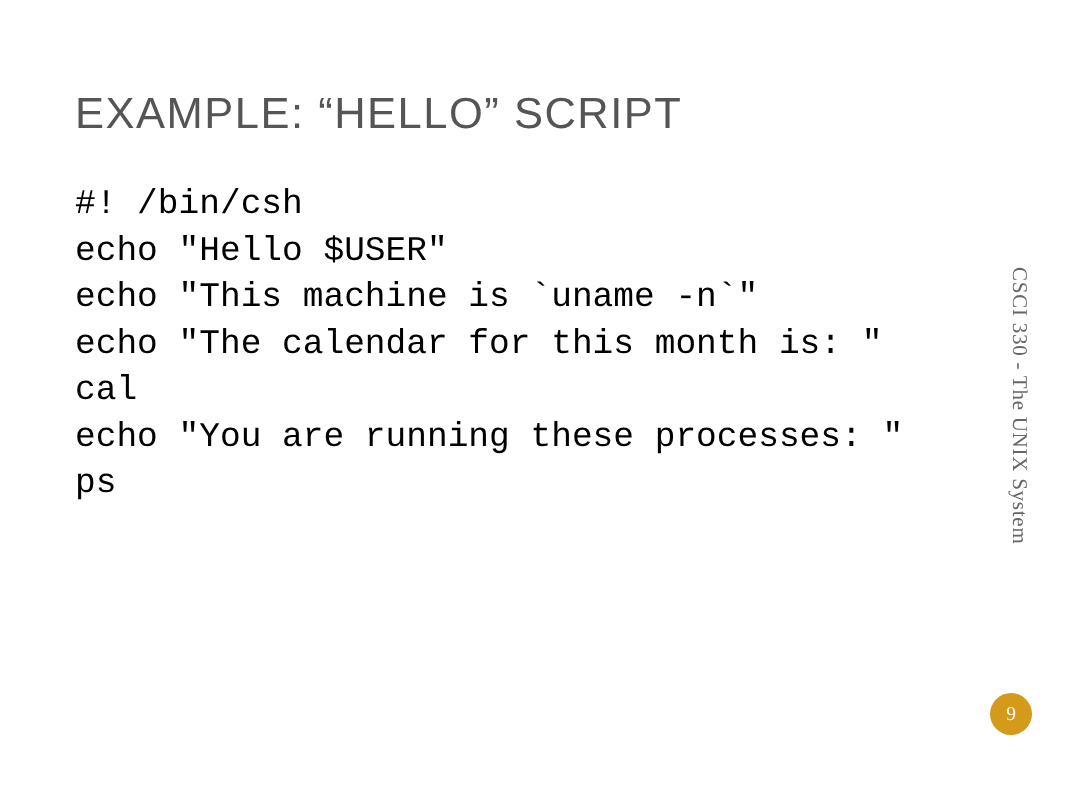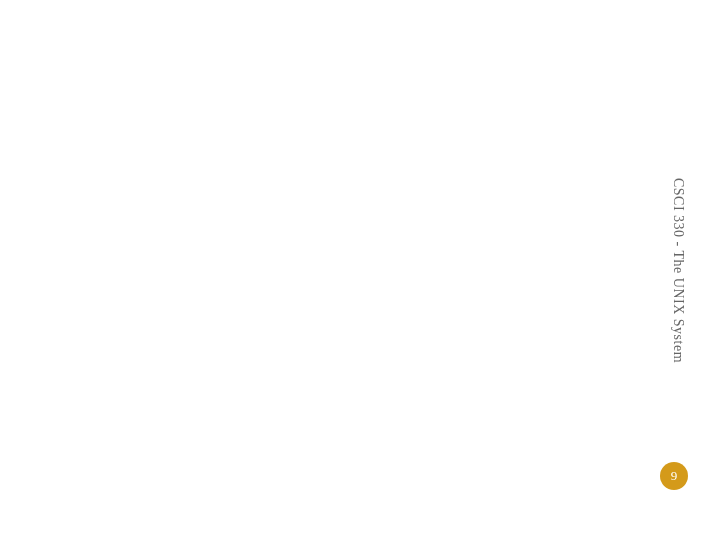--- a/index.html
+++ b/index.html
@@ -56,20 +56,28 @@
     align-items: center;
     justify-content: center;
     font-size: 13px;
     font-family: Georgia, serif;
   }
 </style>
 </head>
 <body>
 
 <div class="slide">
+  <h1 class="title">EXAMPLE: “HELLO” SCRIPT</h1>
 
+  <div class="code-block">#! /bin/csh
+echo "Hello $USER"
+echo "This machine is `uname -n`"
+echo "The calendar for this month is: "
+cal
+echo "You are running these processes: "
+ps</div>
 
   <div class="sidebar-text">CSCI 330 - The UNIX System</div>
 
   <div class="page-number-badge">
     <span>9</span>
   </div>
 </div>
 
 </body></html>

